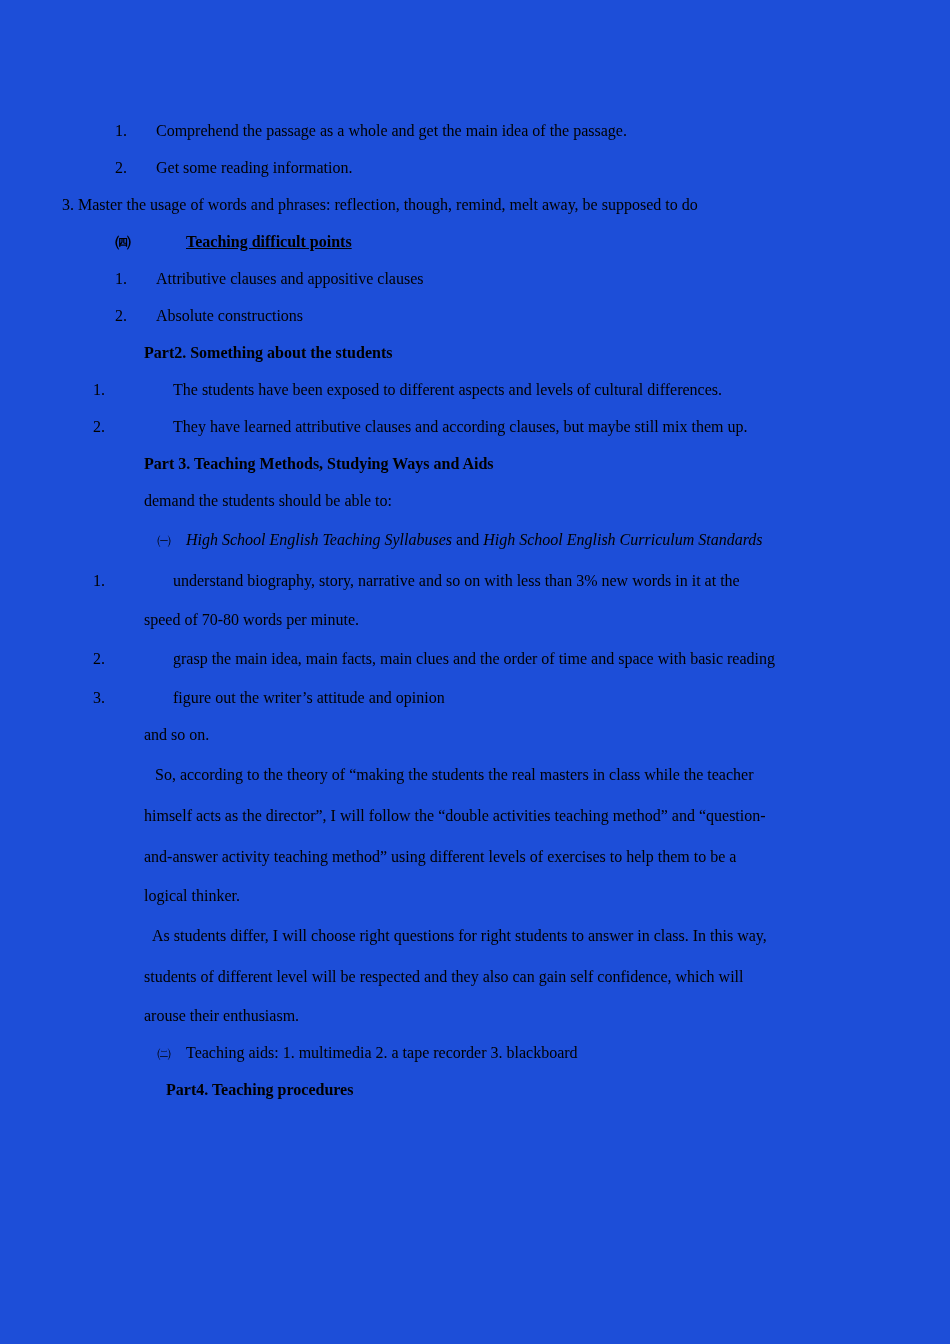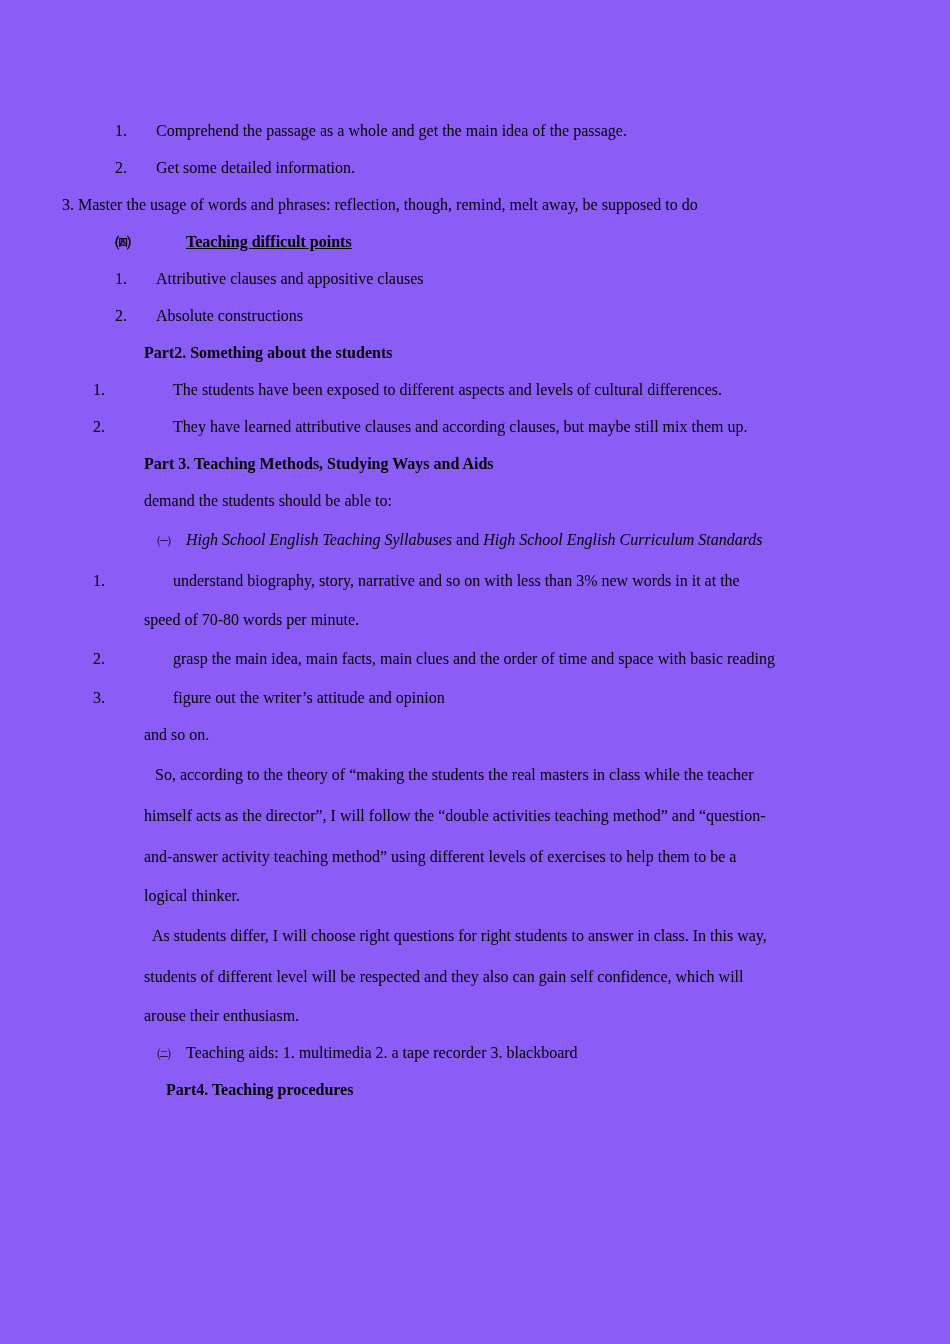--- a/index.html
+++ b/index.html
@@ -4,21 +4,21 @@
 <style>
   html, body {
     margin: 0;
     padding: 0;
     background: #ffffff;
   }
   .page {
     position: relative;
     width: 950px;
     height: 1344px;
-    background: #8b5cf6;
+    background: #1d4ed8;
     overflow: hidden;
   }
   .doc {
     padding-top: 112px;
     font-family: "Liberation Serif", serif;
     font-size: 16px;
     color: #000000;
   }
   .line {
     white-space: pre;
@@ -50,21 +50,21 @@
   .seg.b { font-weight: bold; }
   .seg.i { font-style: italic; }
   .seg.u { text-decoration: underline; }
 </style>
 </head>
 <body>
 
 <div class="page">
   <div class="doc" id="doc">
       <div class="line k-liA"><span class="marker">1.</span><span class="seg">Comprehend the passage as a whole and get the main idea of the passage.</span></div>
-      <div class="line k-liA"><span class="marker">2.</span><span class="seg">Get some detailed information.</span></div>
+      <div class="line k-liA"><span class="marker">2.</span><span class="seg">Get some reading information.</span></div>
       <div class="line k-inline3"><span class="seg">3. Master the usage of words and phrases: reflection, though, remind, melt away, be supposed to do</span></div>
       <div class="line k-headU"><span class="marker">㈣</span><span class="seg b u">Teaching difficult points</span></div>
       <div class="line k-liA"><span class="marker">1.</span><span class="seg">Attributive clauses and appositive clauses</span></div>
       <div class="line k-liA"><span class="marker">2.</span><span class="seg">Absolute constructions</span></div>
       <div class="line k-head"><span class="seg b">Part2. Something about the students</span></div>
       <div class="line k-liB"><span class="marker">1.</span><span class="seg">The students have been exposed to different aspects and levels of cultural differences.</span></div>
       <div class="line k-liB"><span class="marker">2.</span><span class="seg">They have learned attributive clauses and according clauses, but maybe still mix them up.</span></div>
       <div class="line k-head"><span class="seg b">Part 3. Teaching Methods, Studying Ways and Aids</span></div>
       <div class="line k-body"><span class="seg">demand the students should be able to:</span></div>
       <div class="line k-ref sz-l"><span class="marker">㈠</span><span class="seg i">High School English Teaching Syllabuses</span><span class="seg"> and </span><span class="seg i">High School English Curriculum Standards</span></div>

